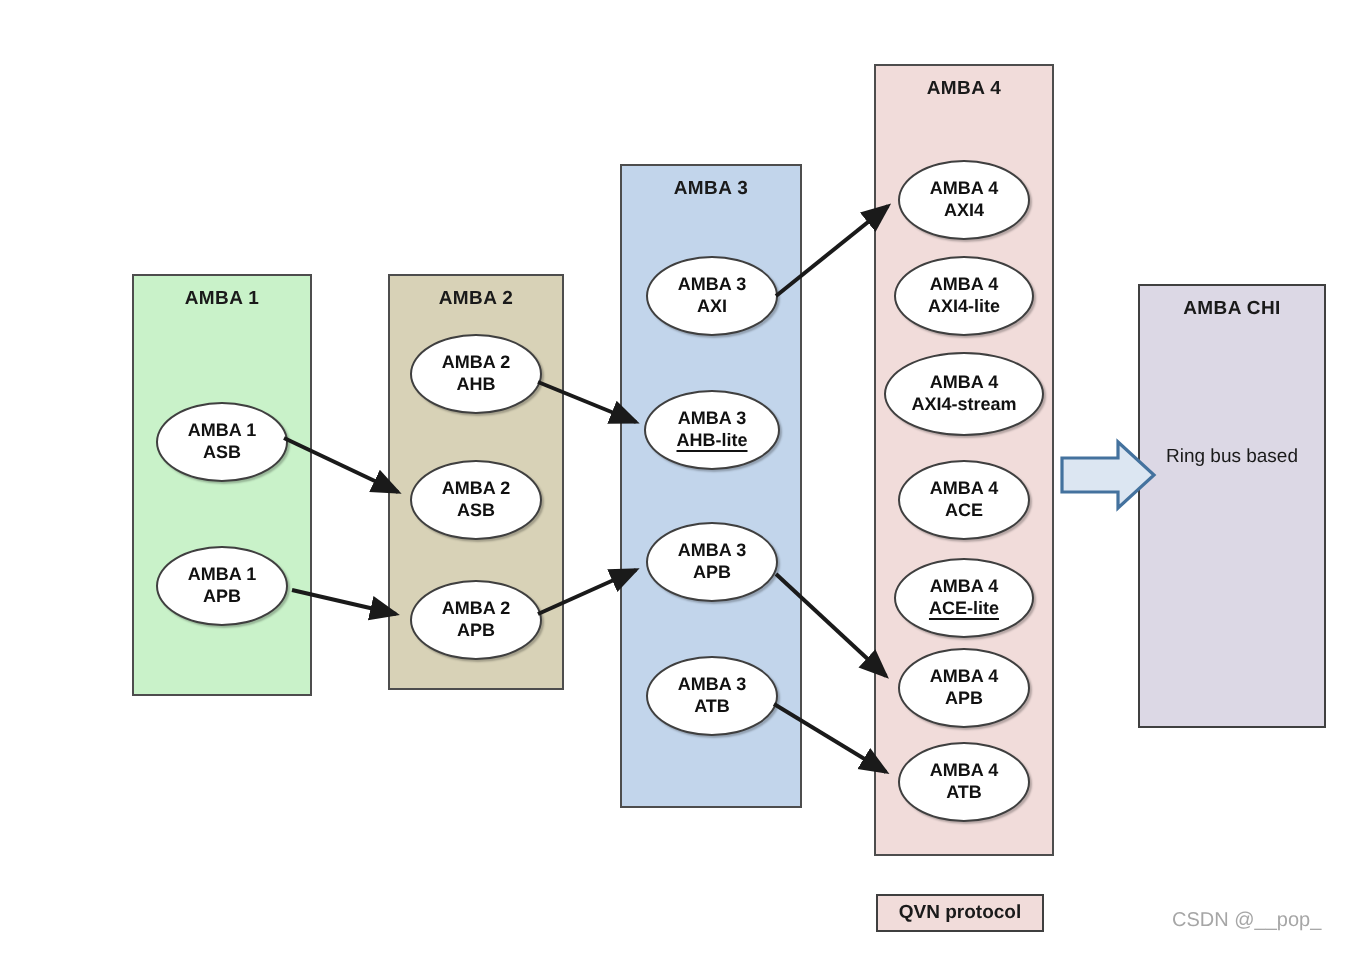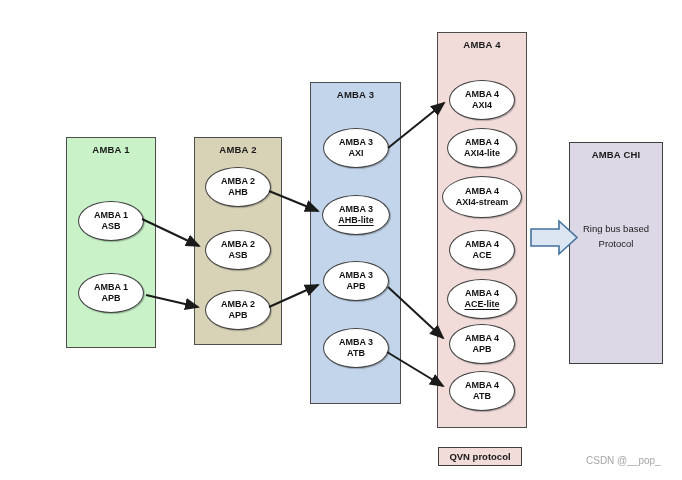--- a/index.html
+++ b/index.html
@@ -81,21 +81,20 @@
   <div class="box box-amba3">
     <span class="box-title">AMBA 3</span>
   </div>
   <div class="box box-amba4">
     <span class="box-title">AMBA 4</span>
   </div>
   <div class="box box-chi">
     <span class="box-title">AMBA CHI</span>
     <div class="chi-body">
       <span>Ring bus based</span>
-      <span>Protocol</span>
     </div>
   </div>
 
   <div class="node n-a1-asb">
     <span>AMBA 1</span>
     <span>ASB</span>
   </div>
   <div class="node n-a1-apb">
     <span>AMBA 1</span>
     <span>APB</span>

